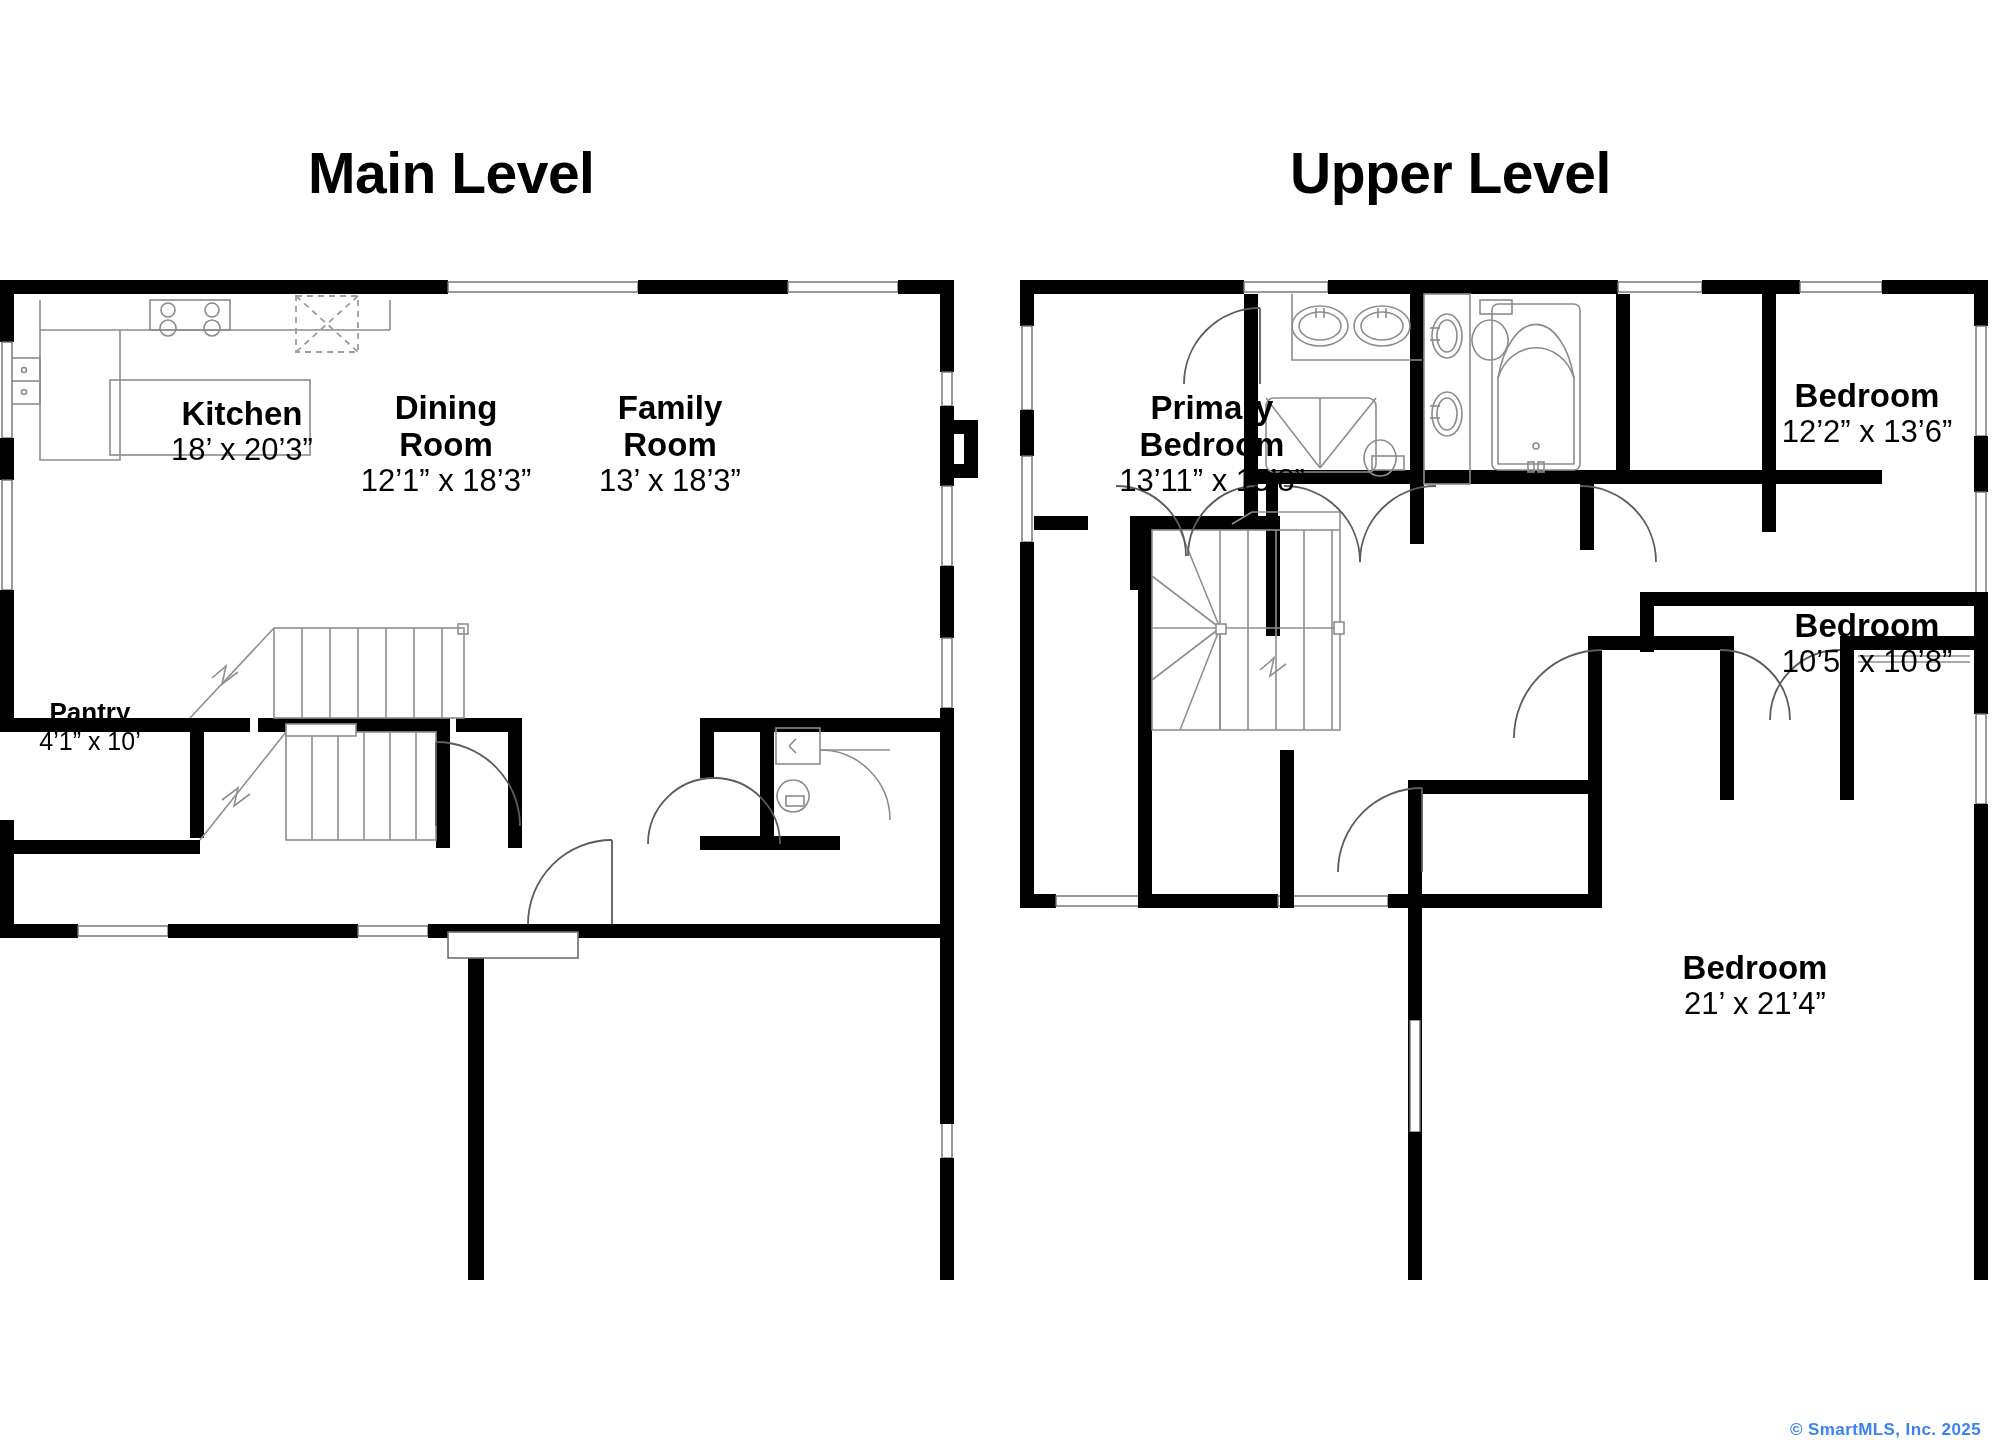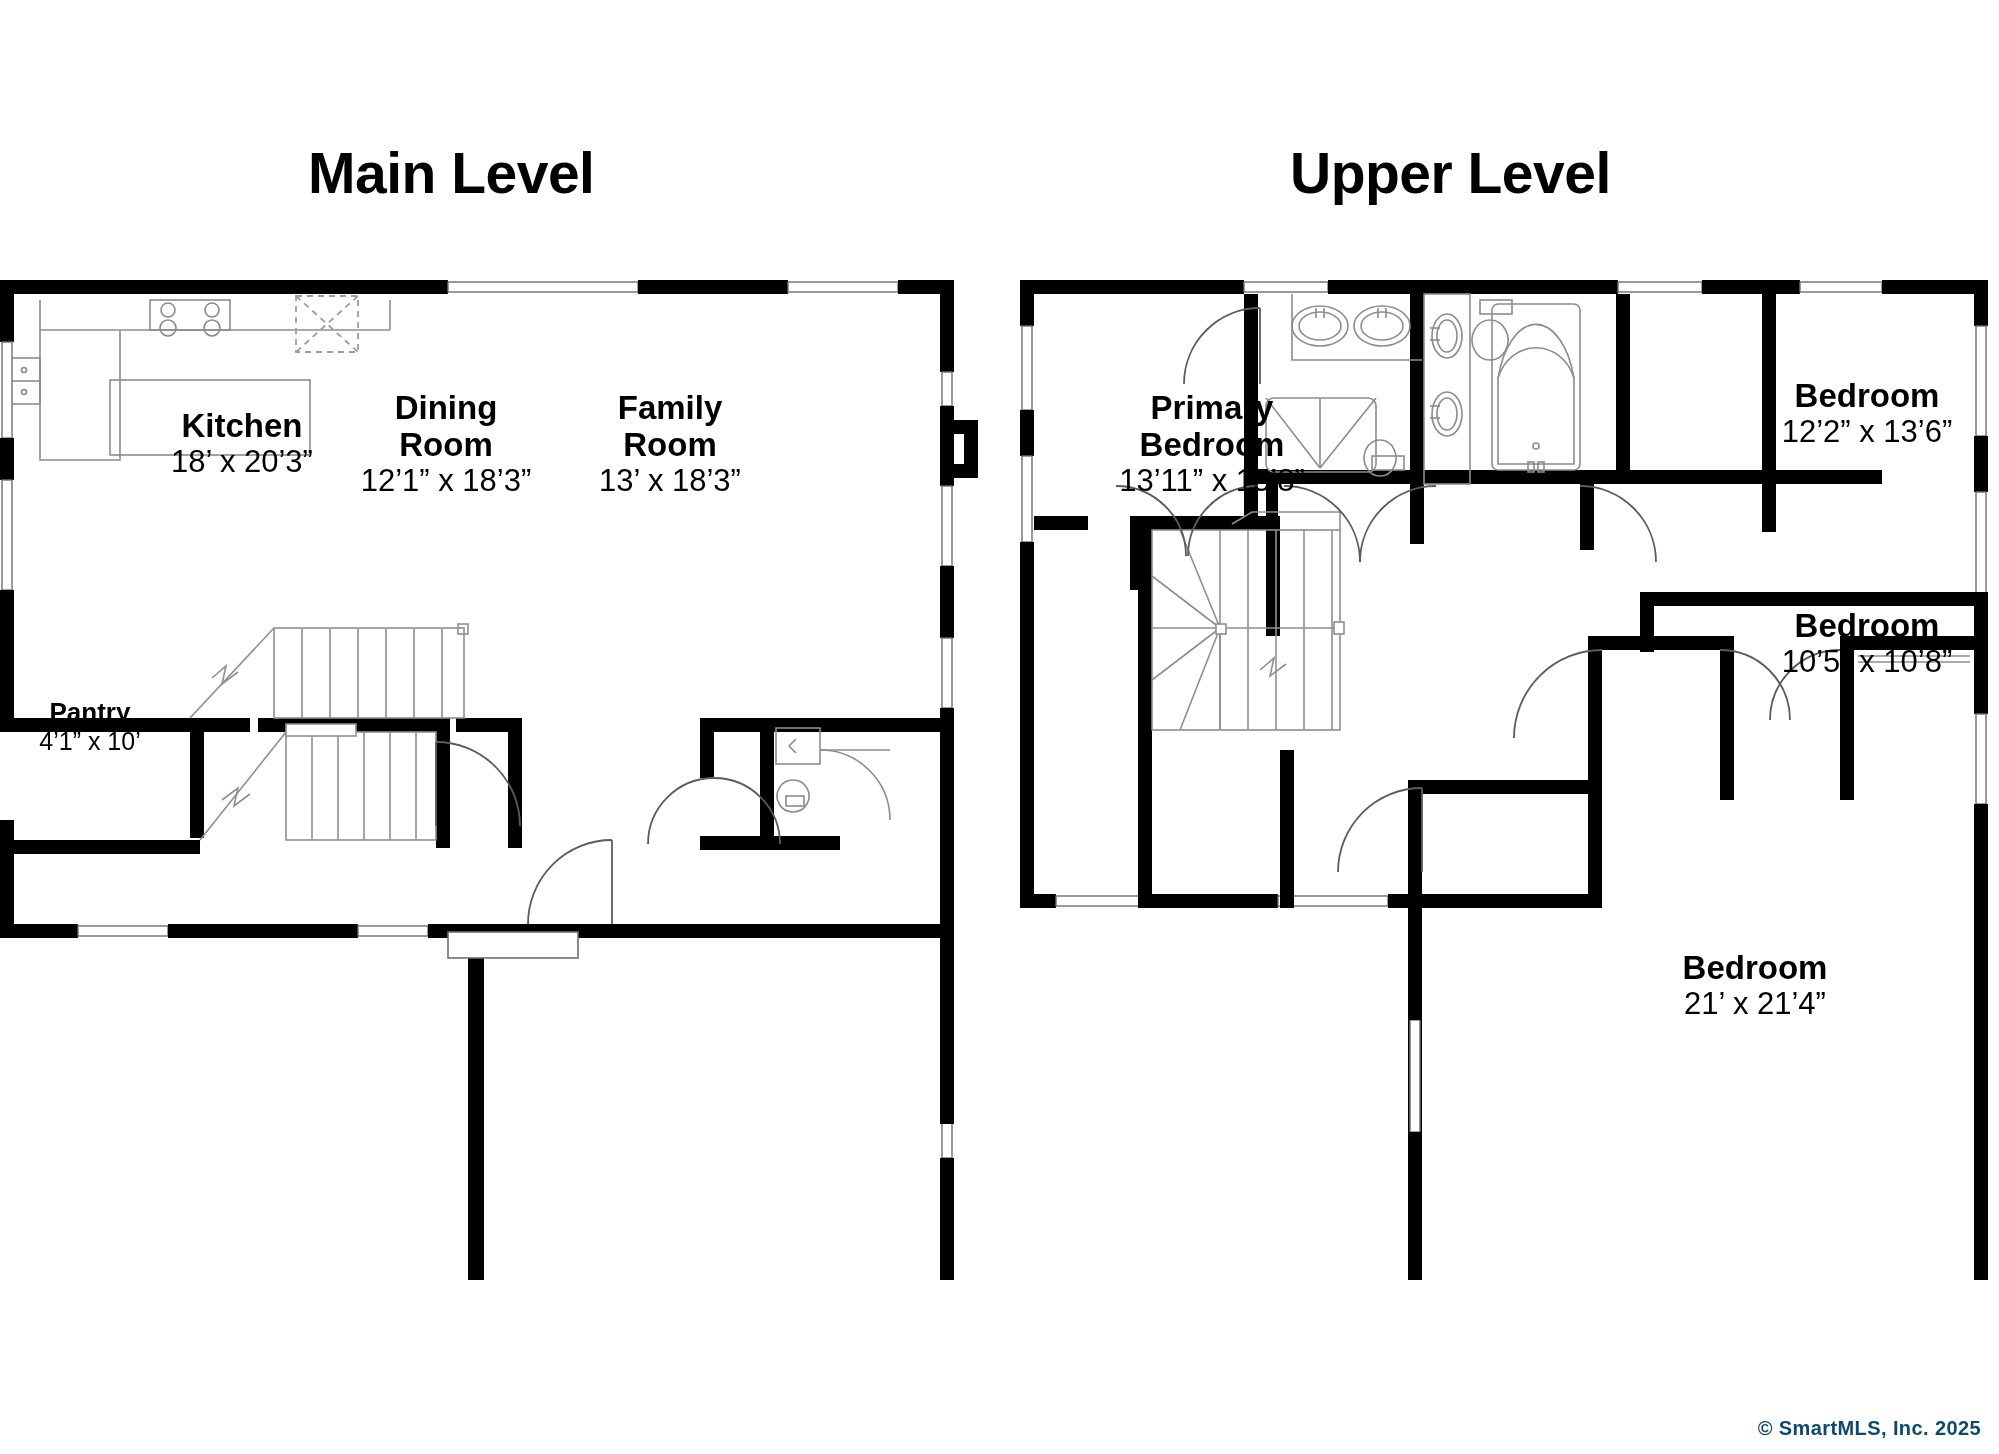--- a/index.html
+++ b/index.html
@@ -48,23 +48,23 @@
   }
   .sz-lg .rname { font-size: 33px; }
   .sz-lg .rdim  { font-size: 31px; }
   .sz-sm .rname { font-size: 26px; }
   .sz-sm .rdim  { font-size: 25px; }
 
   #copyright {
     position: absolute;
     right: 18px;
     bottom: 14px;
-    font-size: 20px;
+    font-size: 17px;
     font-weight: bold;
-    color: #0c4a6e;
+    color: #3b82f6;
     letter-spacing: 0.4px;
     white-space: nowrap;
   }
   svg { display: block; }
 </style>
 </head>
 <body>
 
 <div id="stage">
 
@@ -221,21 +221,21 @@
       <path d="M 820 470 A 70 70 0 0 1 890 540"></path>
       <line x1="820" y1="470" x2="890" y2="470"></line>
     </g>
 
     <g stroke="#5c5c5c" stroke-width="1.8" fill="none">
       <path d="M 714 498 A 66 66 0 0 1 780 564"></path>
       <path d="M 714 498 A 66 66 0 0 0 648 564"></path>
     </g>
   </svg>
 
-  <div class="room-label sz-lg" id="label-kitchen" style="left:118px; top:408px; width:248px;">
+  <div class="room-label sz-lg" id="label-kitchen" style="left:118px; top:396px; width:248px;">
     <span class="rname">Kitchen</span>
     <span class="rdim">18’ x 20’3”</span>
   </div>
 
   <div class="room-label sz-lg" id="label-dining" style="left:318px; top:390px; width:256px;">
     <span class="rname">Dining</span>
     <span class="rname">Room</span>
     <span class="rdim">12’1” x 18’3”</span>
   </div>
 

